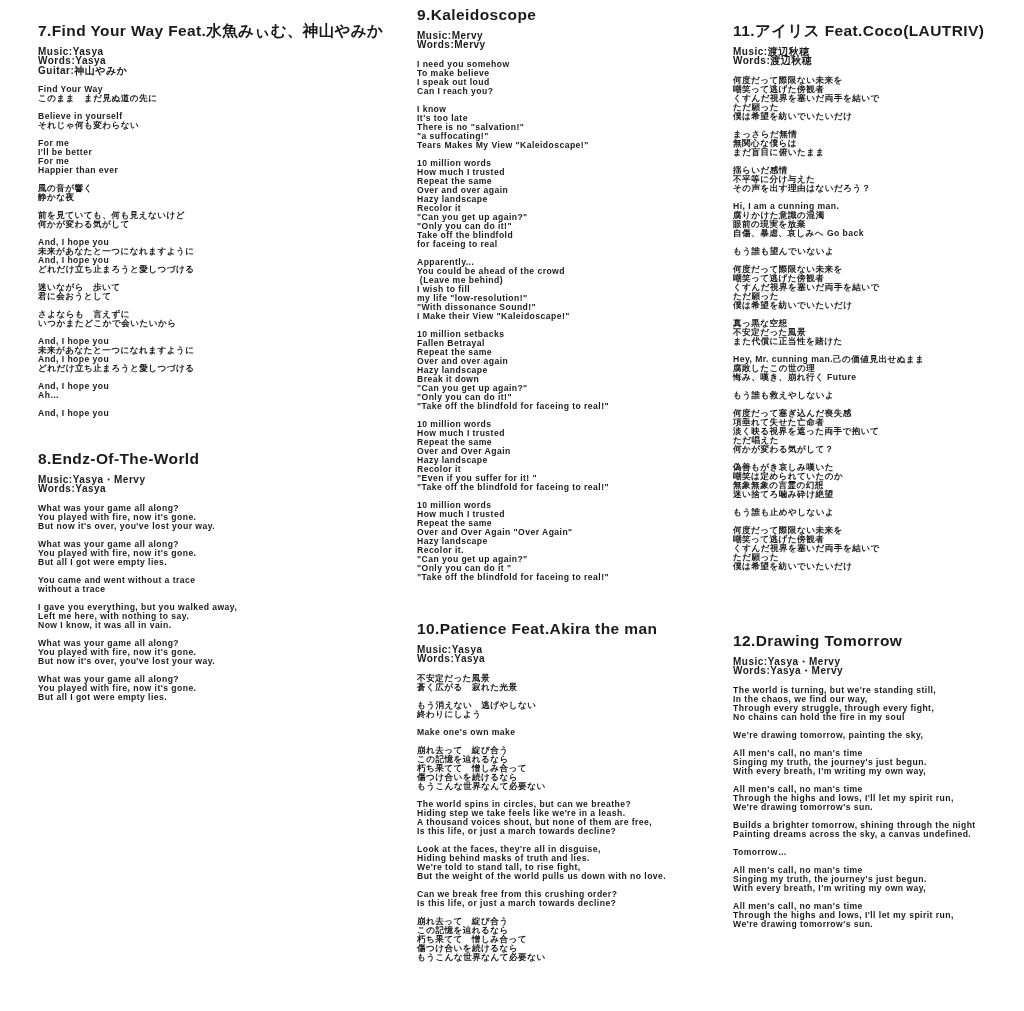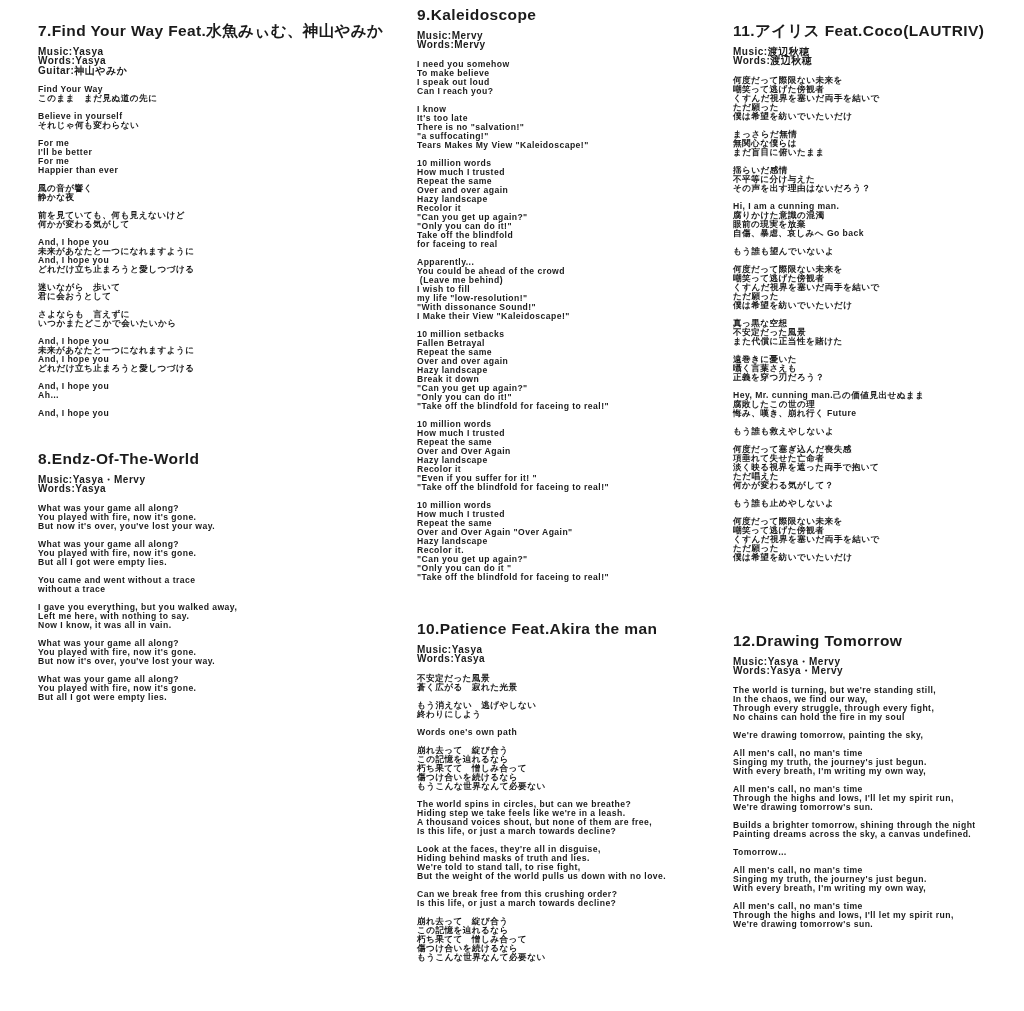--- a/index.html
+++ b/index.html
@@ -232,21 +232,21 @@
       <div class="stanzas">
         <div class="stanza">
           <div class="lyric-line">不安定だった風景</div>
           <div class="lyric-line">蒼く広がる　寂れた光景</div>
         </div>
         <div class="stanza">
           <div class="lyric-line">もう消えない　逃げやしない</div>
           <div class="lyric-line">終わりにしよう</div>
         </div>
         <div class="stanza">
-          <div class="lyric-line">Words one's own path</div>
+          <div class="lyric-line">Make one's own make</div>
         </div>
         <div class="stanza">
           <div class="lyric-line">崩れ去って　綻び合う</div>
           <div class="lyric-line">この記憶を辿れるなら</div>
           <div class="lyric-line">朽ち果てて　憎しみ合って</div>
           <div class="lyric-line">傷つけ合いを続けるなら</div>
           <div class="lyric-line">もうこんな世界なんて必要ない</div>
         </div>
         <div class="stanza">
           <div class="lyric-line">The world spins in circles, but can we breathe?</div>
@@ -312,40 +312,41 @@
           <div class="lyric-line">くすんだ視界を塞いだ両手を結いで</div>
           <div class="lyric-line">ただ願った</div>
           <div class="lyric-line">僕は希望を紡いでいたいだけ</div>
         </div>
         <div class="stanza">
           <div class="lyric-line">真っ黒な空想</div>
           <div class="lyric-line">不安定だった風景</div>
           <div class="lyric-line">また代償に正当性を賭けた</div>
         </div>
         <div class="stanza">
-          <div class="lyric-line">遠巻きに憂いた</div>
-          <div class="lyric-line">囁く言葉さえも</div>
-          <div class="lyric-line">正義を穿つ刃だろう？</div>
-        </div>
-        <div class="stanza">
           <div class="lyric-line">Hey, Mr. cunning man.己の価値見出せぬまま</div>
           <div class="lyric-line">腐敗したこの世の理</div>
           <div class="lyric-line">悔み、嘆き、崩れ行く Future</div>
         </div>
         <div class="stanza">
           <div class="lyric-line">もう誰も救えやしないよ</div>
         </div>
         <div class="stanza">
           <div class="lyric-line">何度だって塞ぎ込んだ喪失感</div>
           <div class="lyric-line">項垂れて失せた亡命者</div>
           <div class="lyric-line">淡く映る視界を遮った両手で抱いて</div>
           <div class="lyric-line">ただ唱えた</div>
           <div class="lyric-line">何かが変わる気がして？</div>
         </div>
         <div class="stanza">
+          <div class="lyric-line">偽善もがき哀しみ嘆いた</div>
+          <div class="lyric-line">嘲笑は定められていたのか</div>
+          <div class="lyric-line">無象無象の言霊の幻想</div>
+          <div class="lyric-line">迷い捨てろ噛み砕け絶望</div>
+        </div>
+        <div class="stanza">
           <div class="lyric-line">もう誰も止めやしないよ</div>
         </div>
         <div class="stanza">
           <div class="lyric-line">何度だって際限ない未来を</div>
           <div class="lyric-line">嘲笑って逃げた傍観者</div>
           <div class="lyric-line">くすんだ視界を塞いだ両手を結いで</div>
           <div class="lyric-line">ただ願った</div>
           <div class="lyric-line">僕は希望を紡いでいたいだけ</div>
         </div>
       </div>

